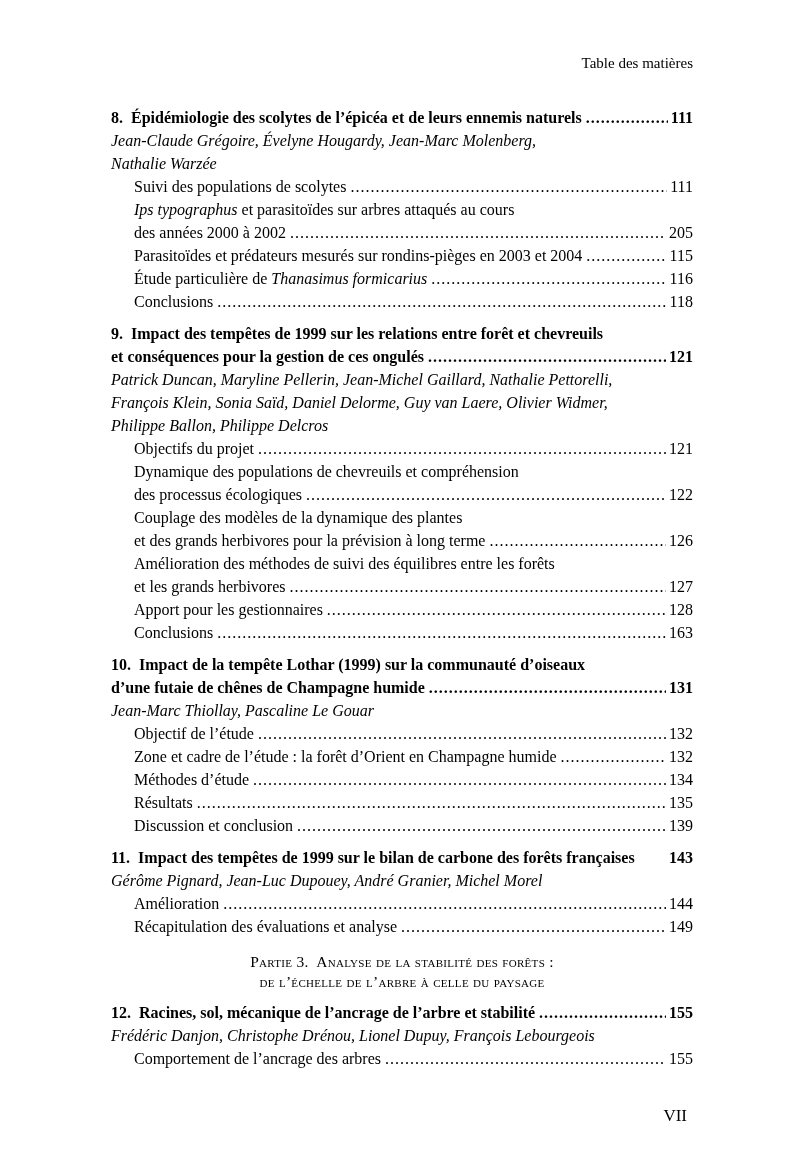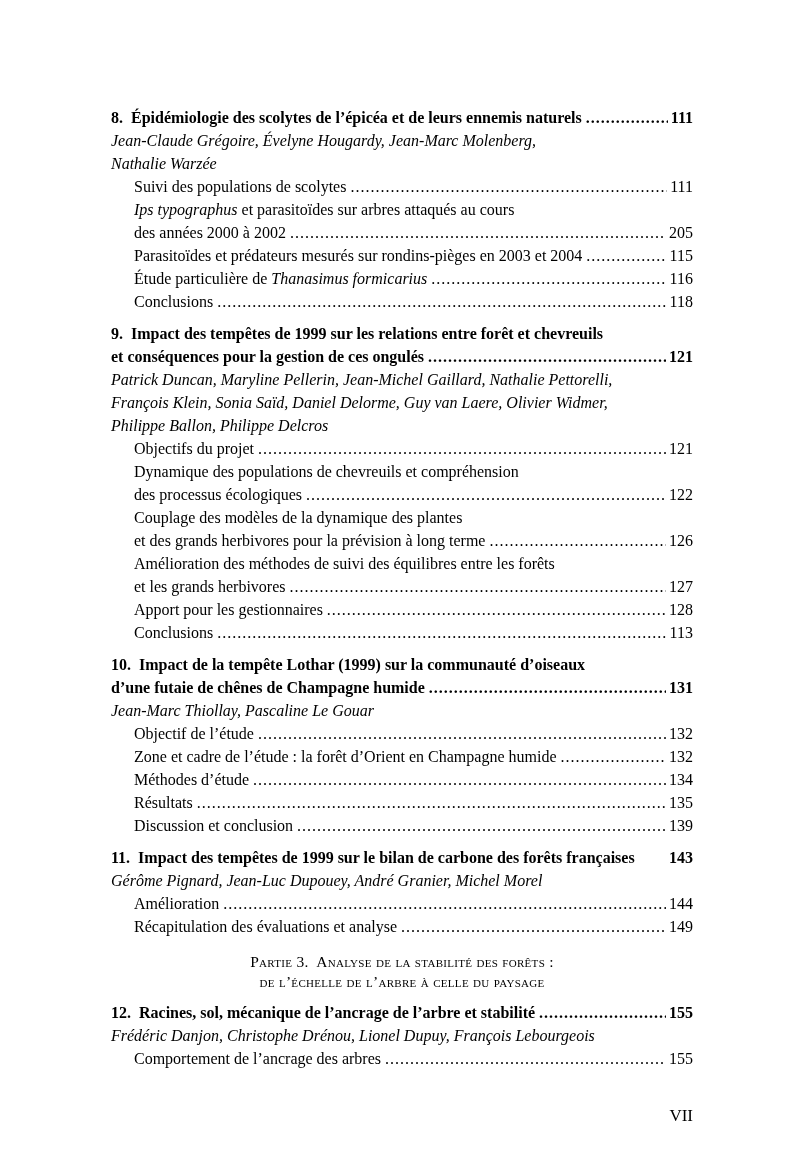--- a/index.html
+++ b/index.html
@@ -29,26 +29,29 @@
     content: "........................................................................................................................................................";
   }
   .leader.blank::after { content: ""; }
   .pnum { white-space: nowrap; }
   .gap-chapter { margin-top: 9px; }
   .gap-part { margin-top: 14px; }
   .part {
     justify-content: center; font-variant: small-caps;
     font-size: 15.5px; line-height: 20px; letter-spacing: 0.3px; text-align: center;
   }
-  .folio { position: absolute; right: 107px; bottom: 50px; font-size: 17px; }
+  .folio { position: absolute; right: 113px; bottom: 50px; font-size: 17px; }
 </style>
 </head>
 <body>
 
 <div class="sheet">
+  <div class="running-header">
+    <span>Table des matières</span>
+  </div>
   <div class="toc">
       <div class="line chapter">
         <span class="txt"><span class="seg">8.&nbsp; Épidémiologie des scolytes de l’épicéa et de leurs ennemis naturels</span></span>
         <span class="leader"></span>
         <span class="pnum">111</span>
       </div>
       <div class="line authors">
         <span class="txt"><span class="seg">Jean-Claude Grégoire, Évelyne Hougardy, Jean-Marc Molenberg,</span></span>
       </div>
       <div class="line authors">
@@ -129,21 +132,21 @@
         <span class="pnum">127</span>
       </div>
       <div class="line sub">
         <span class="txt"><span class="seg">Apport pour les gestionnaires</span></span>
         <span class="leader"></span>
         <span class="pnum">128</span>
       </div>
       <div class="line sub">
         <span class="txt"><span class="seg">Conclusions</span></span>
         <span class="leader"></span>
-        <span class="pnum">113</span>
+        <span class="pnum">163</span>
       </div>
       <div class="line chapter gap-chapter">
         <span class="txt"><span class="seg">10.&nbsp; Impact de la tempête Lothar (1999) sur la communauté d’oiseaux</span></span>
       </div>
       <div class="line chapter">
         <span class="txt"><span class="seg">d’une futaie de chênes de Champagne humide</span></span>
         <span class="leader"></span>
         <span class="pnum">131</span>
       </div>
       <div class="line authors">

